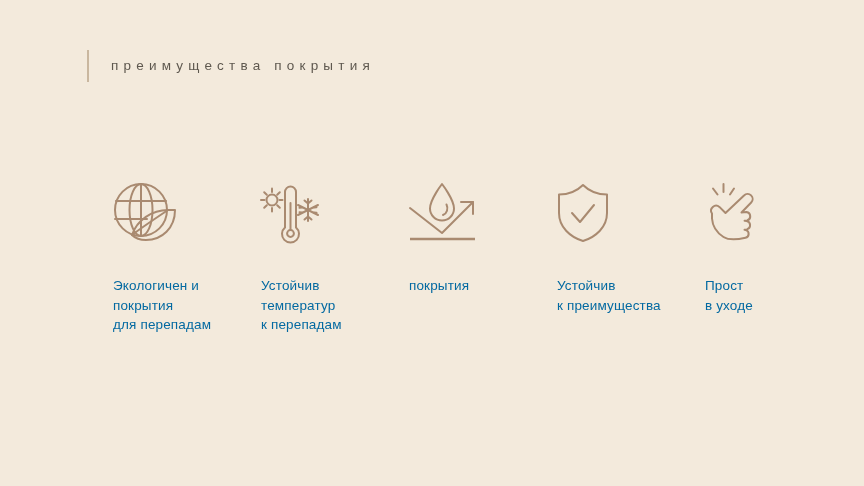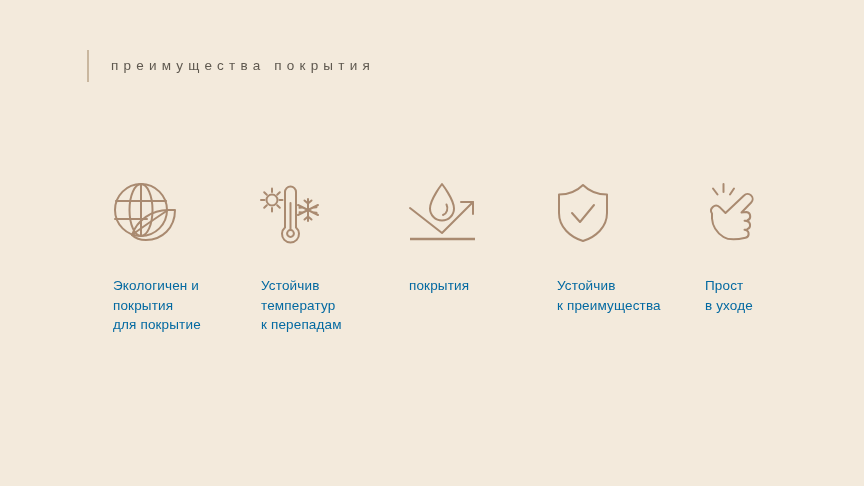--- a/index.html
+++ b/index.html
@@ -112,21 +112,21 @@
           <line class="icon-stroke" x1="28" y1="4" x2="28" y2="56"></line>
           <line class="icon-stroke" x1="3" y1="21" x2="53" y2="21"></line>
           <line class="icon-stroke" x1="2" y1="39" x2="34" y2="39"></line>
           <path class="icon-stroke" d="M62 30 C62 48 49 60 33 60 C27 60 22 58 19 55 C24 40 39 30 55 30 Z"></path>
           <path class="icon-stroke" d="M19 55 C28 48 40 40 55 30"></path>
         </svg>
       </div>
       <div class="feature-label">
         <span class="line">Экологичен и</span>
         <span class="line">покрытия</span>
-        <span class="line">для покрытие</span>
+        <span class="line">для перепадам</span>
       </div>
     </div>
 
     <div class="feature">
       <div class="feature-icon">
         <svg width="58" height="68" viewBox="0 0 58 68">
 
           <path class="icon-stroke" d="M24 48.5 L24 13 a5.5 5.5 0 0 1 11 0 L35 48.5 a8.5 8.5 0 1 1 -11 0 Z"></path>
           <line class="icon-stroke" x1="29.5" y1="24" x2="29.5" y2="50" stroke-width="3.4"></line>
           <circle class="icon-stroke" cx="29.5" cy="54.5" r="3.4" stroke-width="3.4"></circle>

